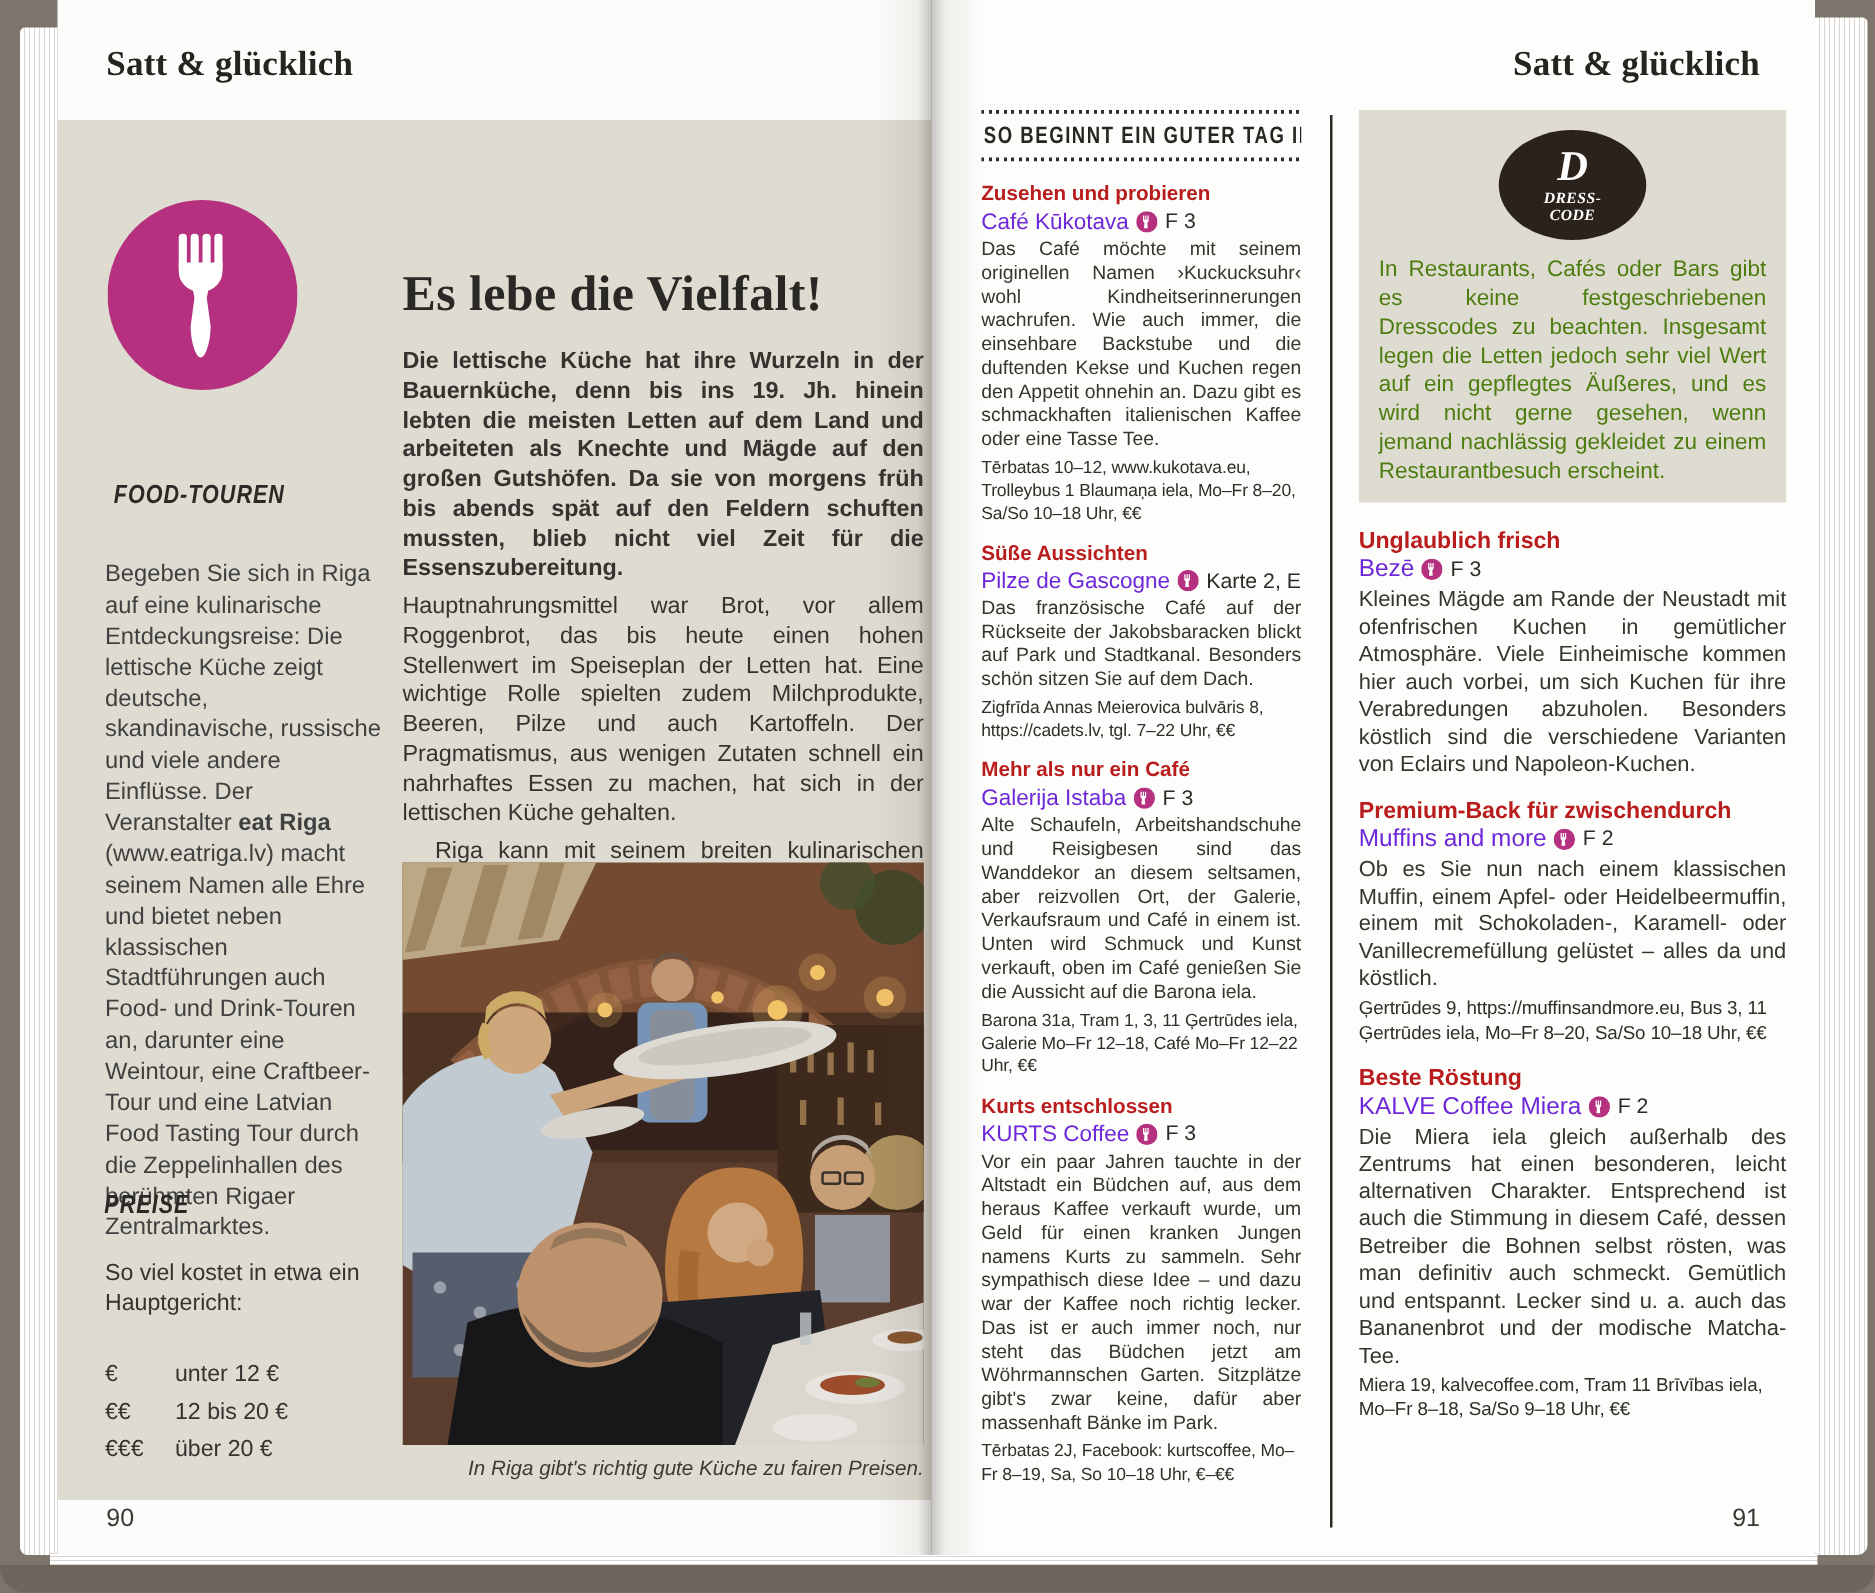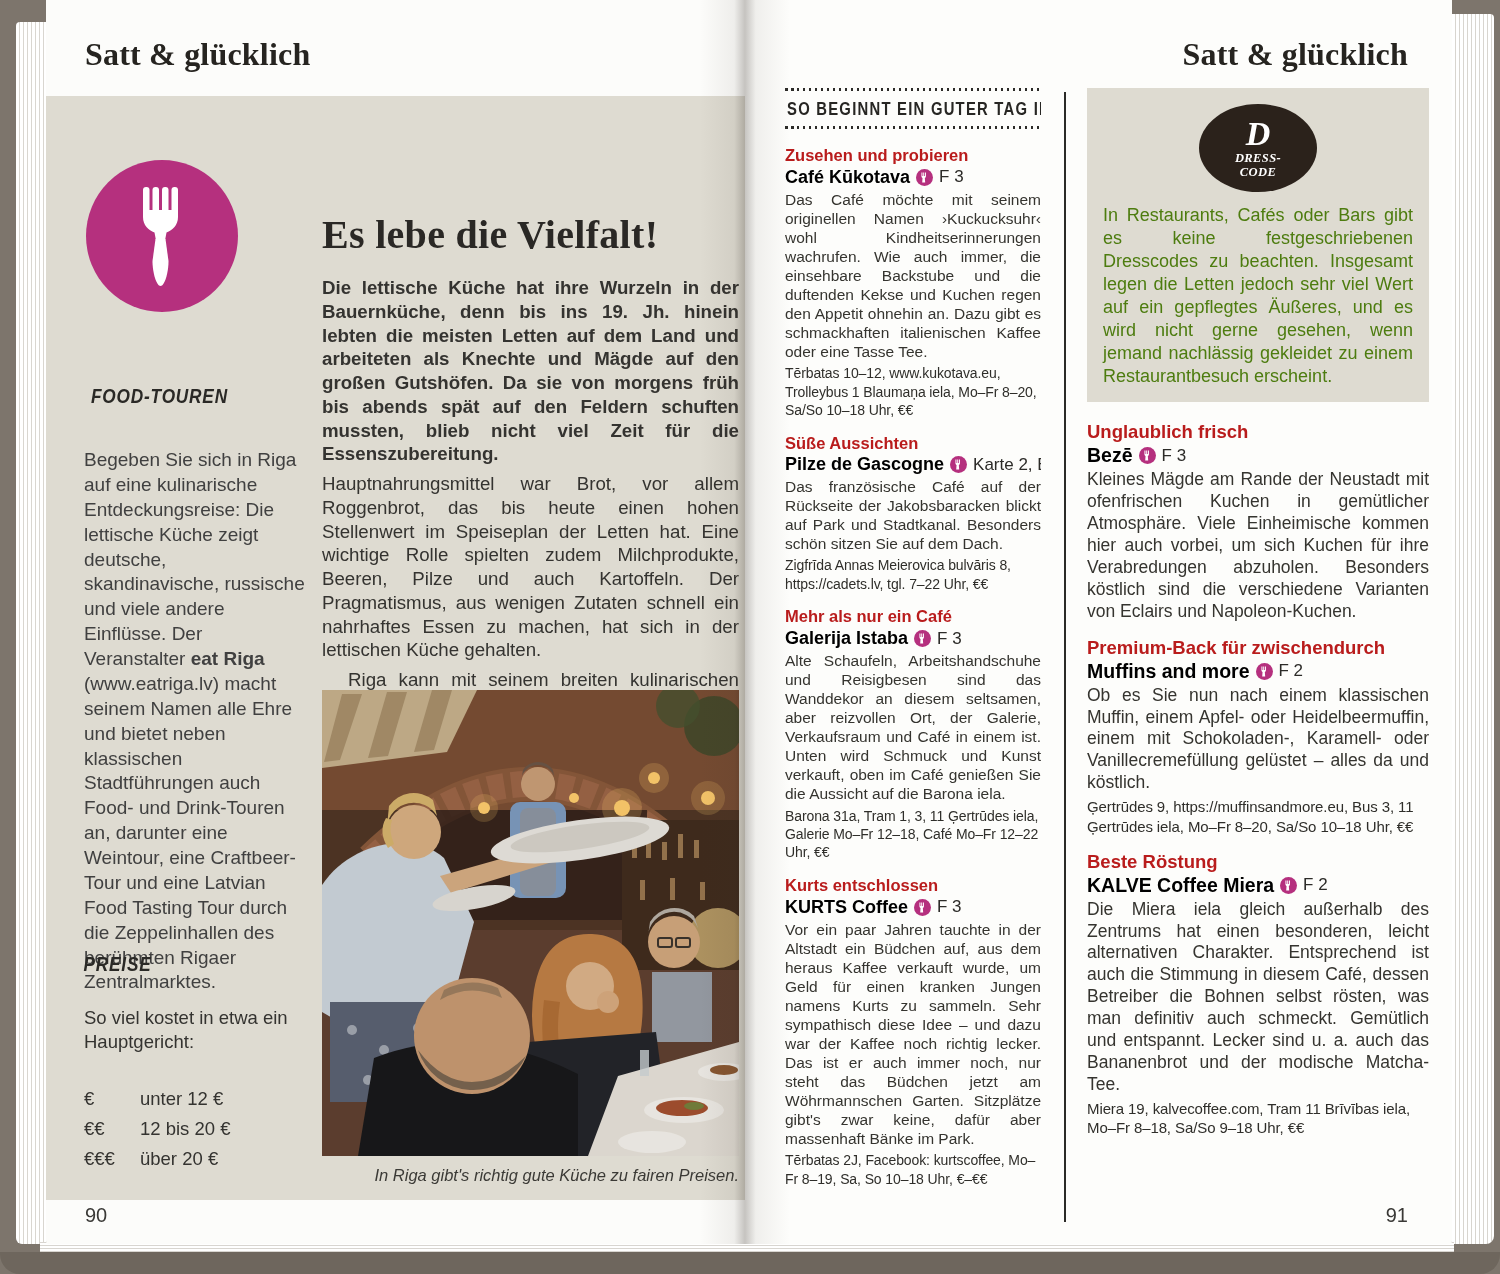--- a/index.html
+++ b/index.html
@@ -21,21 +21,21 @@
   .edge-bottom{left:40px;top:1242px;width:1414px;height:12px;
     background:repeating-linear-gradient(0deg,#ffffff 0 2px,#d8d5d0 2px 3px);}
   .cover-bottom{left:0;top:1252px;width:1500px;height:22px;background:#6e665d;border-radius:0 0 20px 20px;}
   .page{top:0;height:1244px;background:#fcfcfa;overflow:hidden;}
   .left-page{left:46px;width:699px;border-radius:0 0 0 3px;}
   .right-page{left:745px;width:707px;background:#fdfdfb;border-radius:0 0 3px 0;}
   .spine{left:700px;top:0;width:90px;height:1244px;pointer-events:none;
     background:linear-gradient(90deg,rgba(60,50,40,0) 0%,rgba(60,50,40,.07) 38%,rgba(40,32,25,.26) 50%,rgba(60,50,40,.07) 62%,rgba(60,50,40,0) 100%);}
 
   
-  .runhead{font-family:"Liberation Serif", serif;font-weight:700;font-size:32px;color:#262420;letter-spacing:.2px;}
+  .runhead{font-family:"Liberation Serif", serif;font-weight:700;font-size:28px;color:#262420;letter-spacing:.2px;}
   .lp-head{left:39px;top:36px;}
   .rp-head{right:44px;top:36px;}
   .folio{font-size:20px;color:#3a3936;}
   .lp-num{left:39px;top:1204px;}
   .rp-num{right:44px;top:1204px;}
 
   
   .beige{left:0;top:96px;width:699px;height:1104px;background:#dedbd1;}
   .fork-badge{left:40px;top:64px;width:152px;height:152px;}
   .side-col{left:30px;top:288px;width:232px;}
@@ -67,21 +67,21 @@
   .dotline{height:3px;background:repeating-linear-gradient(90deg,#2c2b28 0 2.5px,transparent 2.5px 6px);}
   .banner{margin-bottom:16px;}
   .banner-title{padding:7px 0 6px 2px;white-space:nowrap;}
   .banner-title > span{display:inline-block;transform:scaleX(.78);transform-origin:left;
     font-weight:700;font-size:19px;letter-spacing:1.6px;color:#272623;white-space:nowrap;}
 
   .entry{margin-bottom:13px;}
   .tagline{color:#b91c1c;font-weight:700;font-size:16.5px;line-height:1.25;}
   .col2 .tagline{font-size:18.5px;}
   .name-line{display:flex;align-items:center;gap:6px;margin:1px 0 2px 0;}
-  .ename{font-weight:700;font-size:18px;color:#000000;white-space:nowrap;}
+  .ename{font-weight:400;font-size:18px;color:#6d28d9;white-space:nowrap;}
   .col2 .ename{font-size:19.5px;}
   .emap{font-size:17px;color:#2c2b28;white-space:nowrap;}
   .fork-ic{width:17px;height:17px;display:inline-block;flex:0 0 auto;}
   .ebody{margin:0;font-size:15.5px;line-height:1.23;text-align:justify;hyphens:auto;color:#35342f;}
   .col2 .ebody{font-size:17.5px;line-height:1.25;}
   .einfo{margin:3px 0 0 0;font-size:14px;line-height:1.32;color:#2f2e2a;letter-spacing:-.1px;}
   .col2 .einfo{font-size:15px;}
 
   .dress-box{background:#dedbd1;padding:16px 16px 14px 16px;margin-bottom:18px;}
   .badge{width:118px;height:88px;border-radius:50%;background:#2b221b;color:#fff;margin:0 auto;

